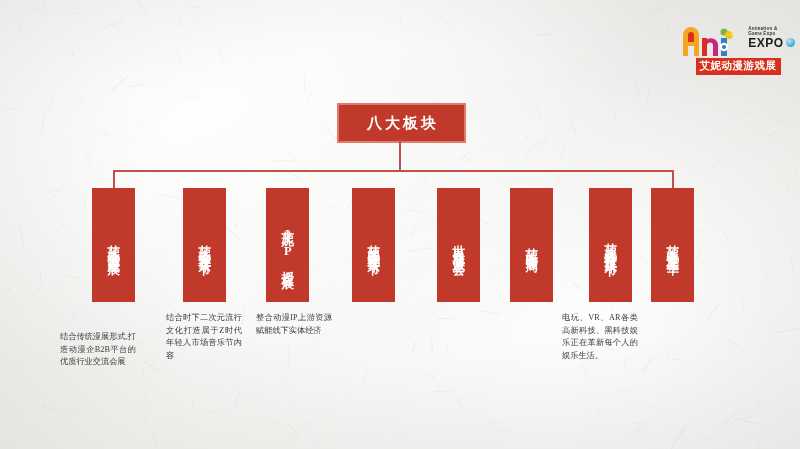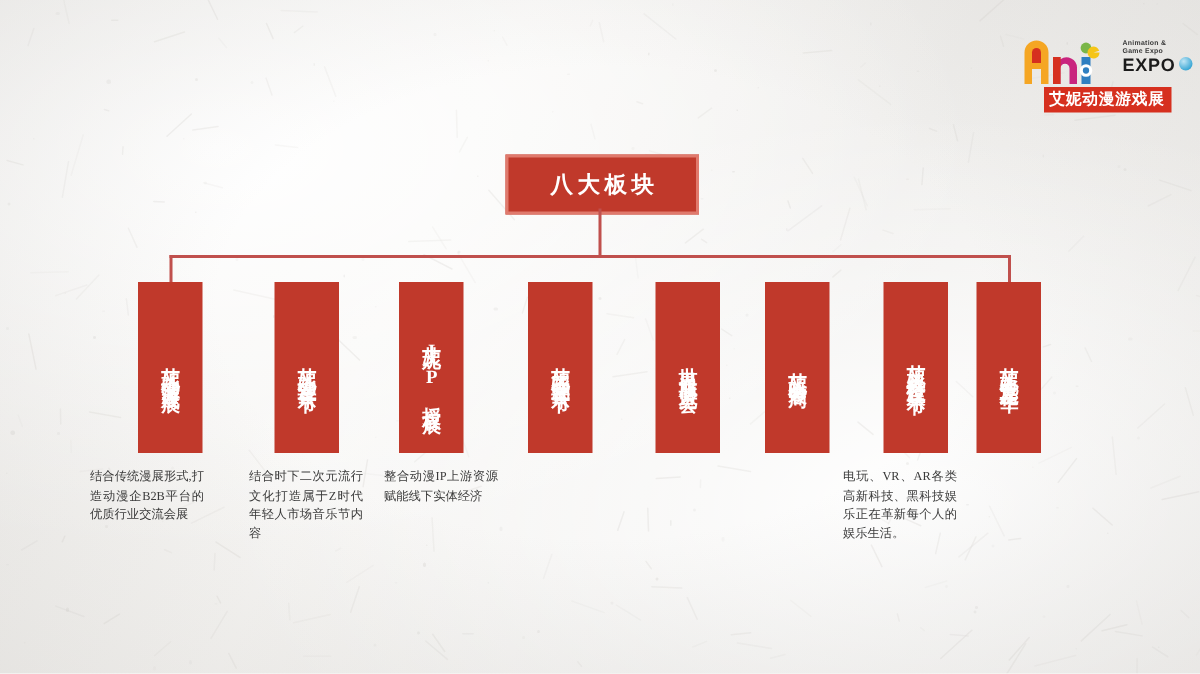--- a/index.html
+++ b/index.html
@@ -444,18 +444,18 @@
       <div class="pillar" style="left: 92px;">艾妮动漫游戏展</div>
       <div class="pillar" style="left: 183px;">艾妮动漫音乐节</div>
       <div class="pillar" style="left: 266px;">艾妮IP授权展</div>
       <div class="pillar" style="left: 352px;">艾妮国潮音乐节</div>
       <div class="pillar" style="left: 437px;">世界汉服博览会</div>
       <div class="pillar" style="left: 510px;">艾妮时装周</div>
       <div class="pillar" style="left: 589px;">艾妮黑科技娱乐节</div>
       <div class="pillar" style="left: 651px;">艾妮电竞嘉年华</div>
     </div>
   <div class="descs" id="descs">
-      <div class="desc" style="left: 60px;">结合传统漫展形式,打造动漫企B2B平台的优质行业交流会展</div>
+      <div class="desc" style="left: 60px; margin-top: 19px;">结合传统漫展形式,打造动漫企B2B平台的优质行业交流会展</div>
       <div class="desc" style="left: 256px;">整合动漫IP上游资源赋能线下实体经济</div>
       <div class="desc" style="left: 166px;">结合时下二次元流行文化打造属于Z时代年轻人市场音乐节内容</div>
       <div class="desc" style="left: 562px;">电玩、VR、AR各类高新科技、黑科技娱乐正在革新每个人的娱乐生活。</div>
     </div>
 </div>
 
 </body></html>

